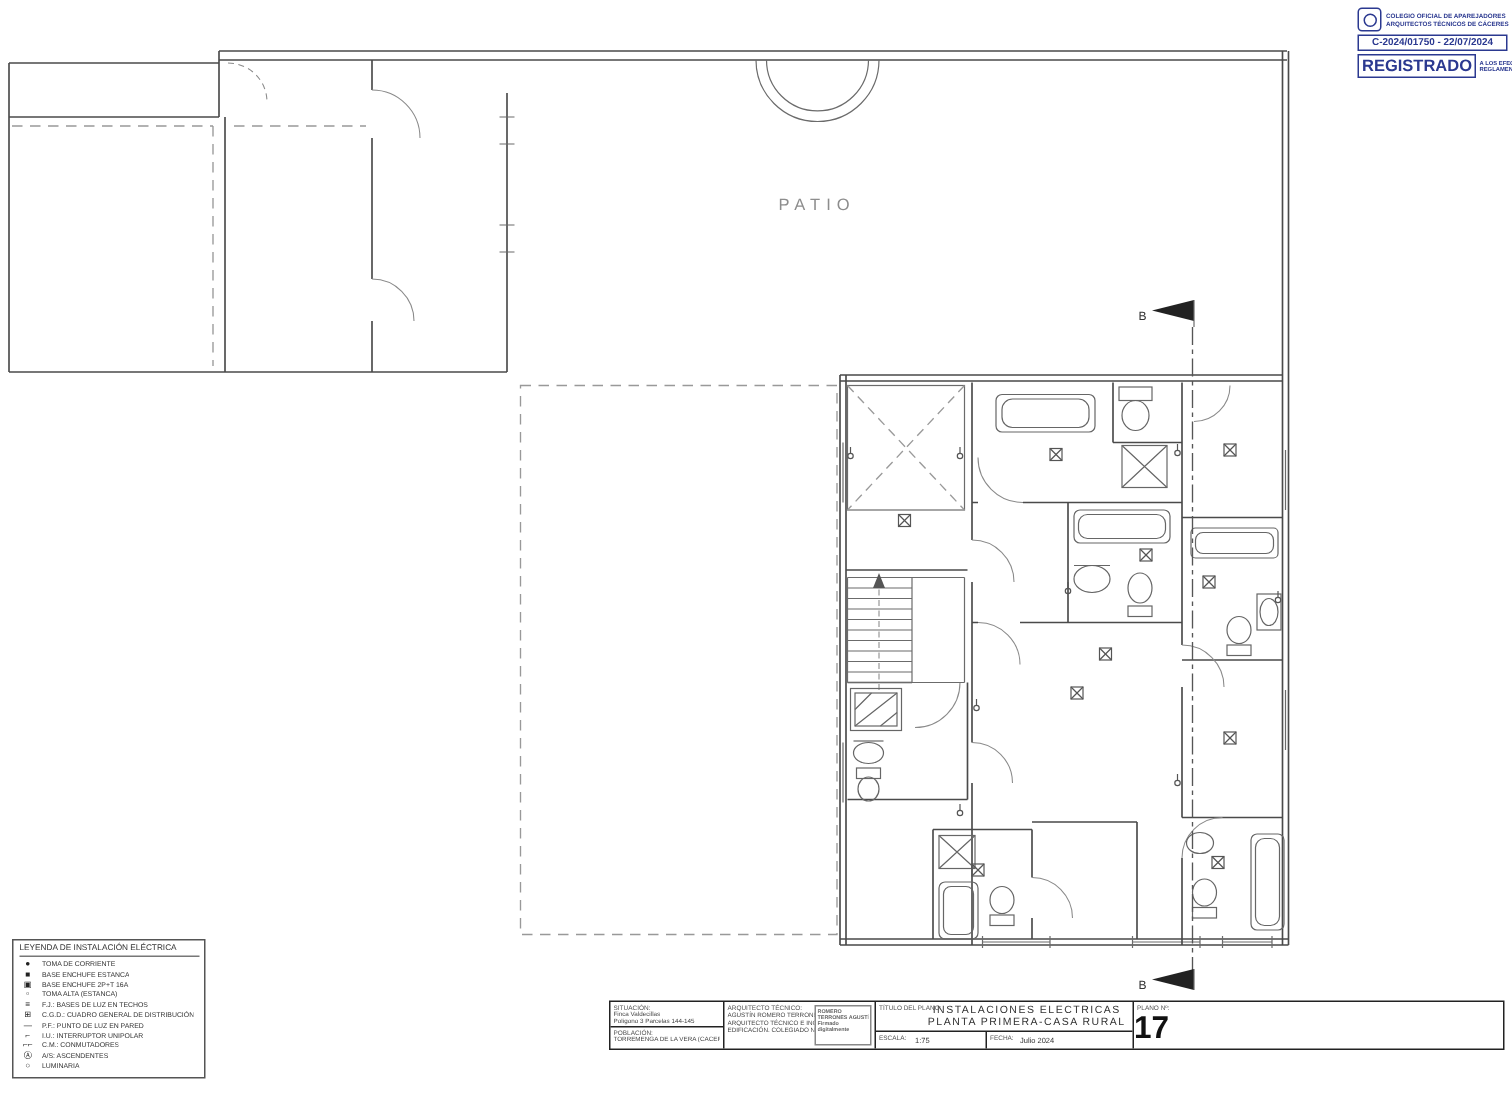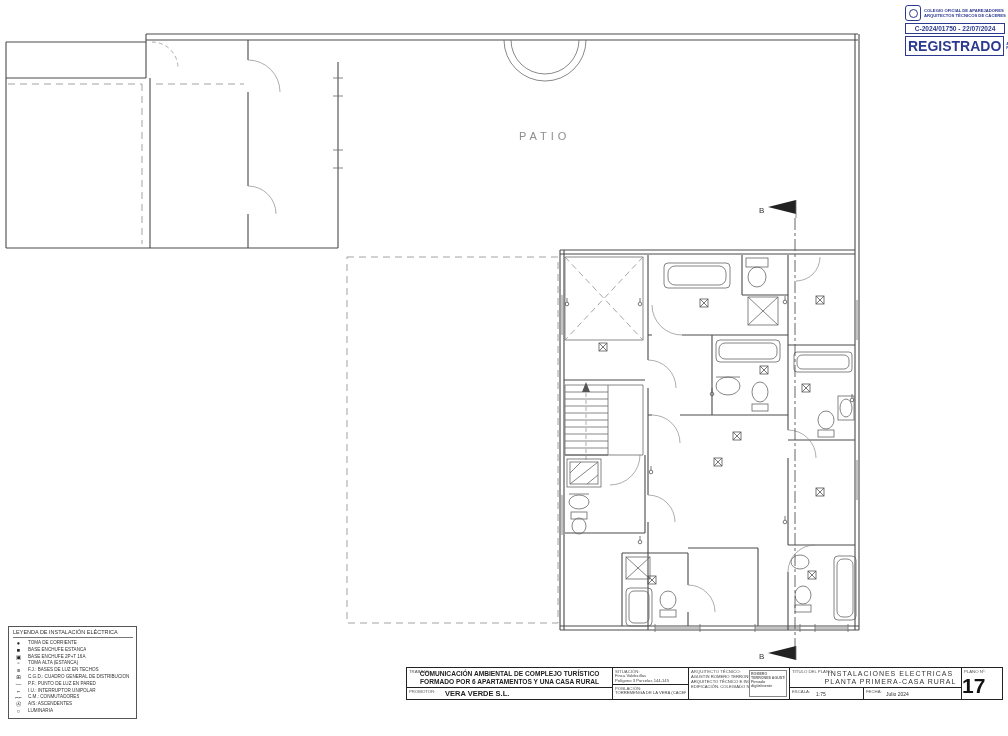--- a/index.html
+++ b/index.html
@@ -60,21 +60,21 @@
   #stamp{position:absolute;left:905px;top:5px;width:100px;color:#2b3990;}
   #stamp .row1{display:flex;align-items:center;gap:3px;}
   .logo{width:14px;height:14px;border:1px solid #2b3990;border-radius:3px;
         display:flex;align-items:center;justify-content:center;flex:0 0 14px;}
   .logo .inner{width:7px;height:7px;border:1px solid #2b3990;border-radius:50%;}
   .college{display:flex;flex-direction:column;}
   .college div{font-size:4.2px;font-weight:bold;line-height:5px;white-space:nowrap;}
   #stamp .row2{margin-top:2px;border:1px solid #2b3990;text-align:center;
         font-size:6.6px;font-weight:bold;padding:1px 0;}
   #stamp .row3{margin-top:2px;display:flex;align-items:center;gap:2px;}
-  .regbox{border:1px solid #2b3990;font-size:14px;font-weight:bold;padding:1px 2px;}
+  .regbox{border:1px solid #2b3990;font-size:11px;font-weight:bold;padding:1px 2px;}
   .regnote{display:flex;flex-direction:column;}
   .regnote div{font-size:3.9px;font-weight:bold;line-height:4.4px;white-space:nowrap;}
 </style>
 </head>
 <body>
 
 <div id="sheet">
 
 <svg width="1008" height="736" viewBox="0 0 1008 736">
   <defs>
@@ -295,31 +295,20 @@
         <span class="lsym">Ⓐ</span>
         <span class="llab">A/S: ASCENDENTES</span>
       </div>
   <div class="lrow">
         <span class="lsym">○</span>
         <span class="llab">LUMINARIA</span>
       </div>
 </div>
 
 <div id="titleblock">
-  <div class="tb-cell tb-trabajo">
-    <div class="trab">
-      <span class="microlabel">TRABAJO:</span>
-      <div class="trab-line">COMUNICACIÓN AMBIENTAL DE COMPLEJO TURÍSTICO</div>
-      <div class="trab-line">FORMADO POR 6 APARTAMENTOS Y UNA CASA RURAL</div>
-    </div>
-    <div class="prom">
-      <span class="microlabel">PROMOTOR:</span>
-      <span class="prom-val">VERA VERDE S.L.</span>
-    </div>
-  </div>
 
   <div class="tb-cell tb-sit">
     <div class="half">
       <span class="microlabel">SITUACIÓN:</span>
       <div class="sit-line">Finca Valdecillas</div>
       <div class="sit-line">Polígono 3 Parcelas 144-145</div>
     </div>
     <div class="half">
       <span class="microlabel">POBLACIÓN:</span>
       <div class="sit-line">TORREMENGA DE LA VERA (CÁCERES)</div>

